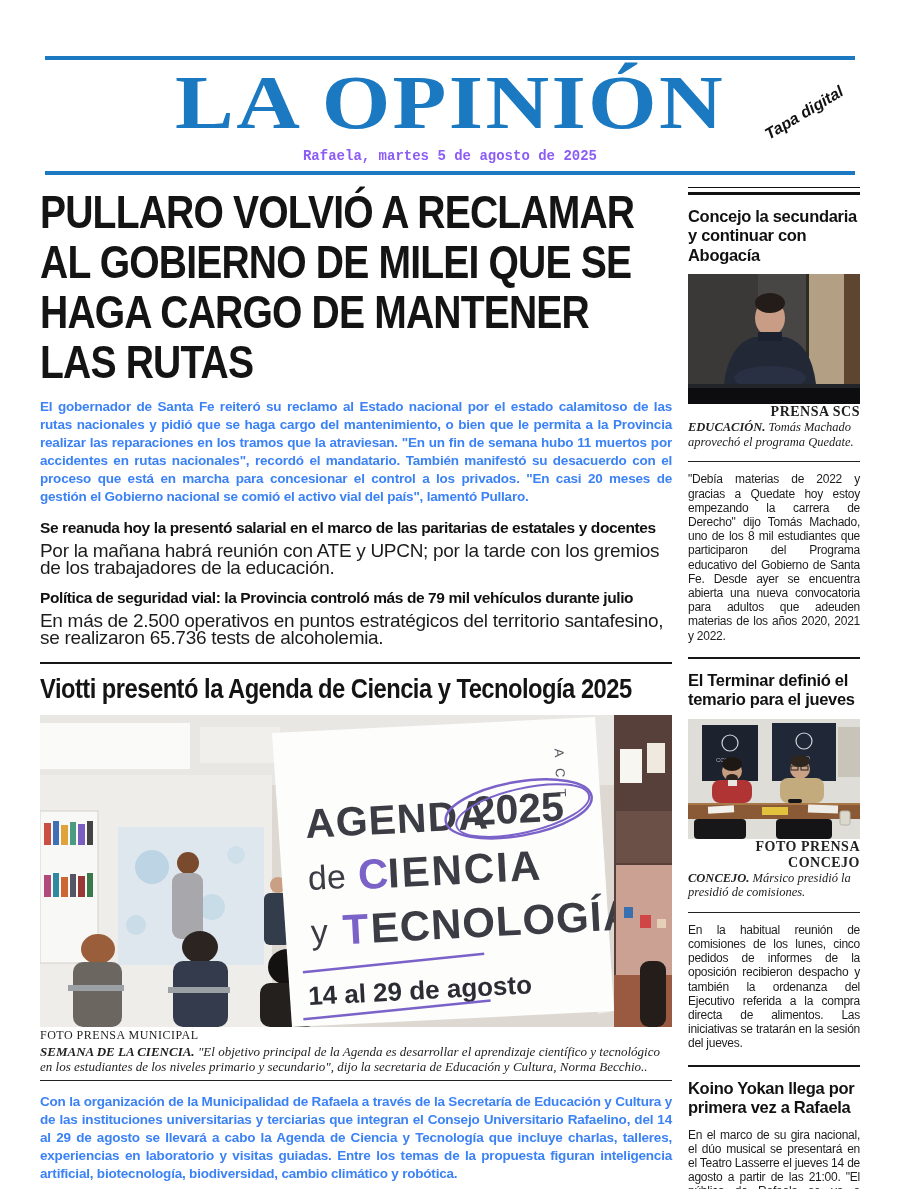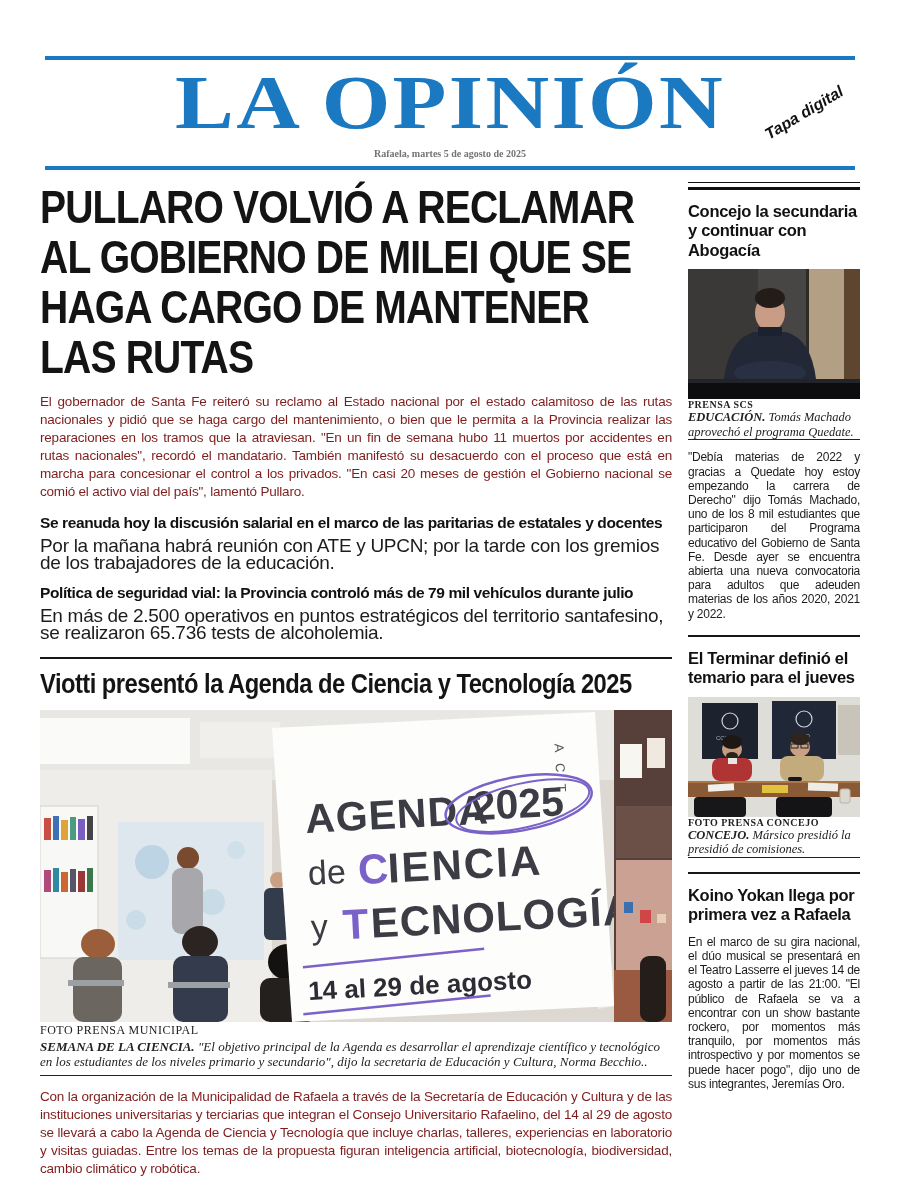--- a/index.html
+++ b/index.html
@@ -19,37 +19,37 @@
     font-size:76px; line-height:1.0; color:#1b79c2;
     letter-spacing:2px; transform:scaleX(1.16); transform-origin:50% 50%;
   }
   .tagline {
     position:absolute; right:52px; top:48px;
     transform:rotate(-31deg);
     font-size:16px; font-weight:bold; font-style:italic; color:#111;
     white-space:nowrap;
   }
   .dateline {
-    text-align:center; font-family:Liberation Serif, serif;
-    font-weight:bold; font-size:10px; color:#737373; margin:8px 0 7px;
+    text-align:center; font-family:Liberation Mono, monospace;
+    font-weight:bold; font-size:14px; color:#8b5cf6; margin:8px 0 7px;
   }
   
   .main { display:flex; padding:12px 40px 0; gap:16px; }
   .colL { width:632px; flex:none; }
   .colR { flex:1; min-width:0; }
   
   .lead-head {
     font-size:46px; line-height:1.09; font-weight:bold; color:#141414;
     letter-spacing:-1px;
     transform:scaleX(0.85); transform-origin:0 0; width:117.6%;
     margin-bottom:10px;
   }
   .body-txt {
     font-size:13.5px; line-height:18px; letter-spacing:-0.2px;
-    text-align:justify; color:#7f1d1d;
+    text-align:justify; color:#3b82f6;font-weight:bold;
   }
   .subhead {
     font-size:15.5px; font-weight:bold; letter-spacing:-0.4px;
     margin:13px 0 5px; color:#111; white-space:nowrap;
   }
   .subbody { font-size:19px; letter-spacing:-0.3px; line-height:17px; color:#1c1c1c; }
   .rule-black { border:none; border-top:2px solid #161616; margin:16px 0 10px; }
   .sec-head {
     font-size:27px; font-weight:bold; letter-spacing:-0.6px; color:#141414;
     transform:scaleX(0.88); transform-origin:0 0; width:113.6%;
@@ -79,26 +79,26 @@
   }
   
   .dbl-rule-top { height:8px; border-top:1.5px solid #111; border-bottom:3.5px solid #111; }
   .side-head {
     font-size:16.5px; font-weight:bold; line-height:1.18;
     letter-spacing:-0.3px; color:#111; margin:12px 0 9px;
   }
   .side-photo { width:100%; display:block; }
   .side-credit {
     font-family:"Liberation Serif", serif; font-weight:bold;
-    font-size:10px; letter-spacing:0.5px; color:#222;
+    font-size:14px; letter-spacing:0.5px; text-align:right; color:#222;
   }
   .side-caption {
     font-family:"Liberation Serif", serif; font-style:italic;
     font-size:12.5px; line-height:14.5px; color:#222;
-    border-bottom:1.5px solid #222; padding-bottom:0;
+    border-bottom:1.5px solid #222; padding-bottom:12px;
   }
   .side-caption .cap-lead { font-weight:bold; }
   .side-body {
     font-size:12px; line-height:14.2px; letter-spacing:-0.25px;
     text-align:justify; color:#1c1c1c; margin-top:10px;
   }
   .side-rule { border:none; border-top:2px solid #161616; margin:14px 0 2px; }
 </style>
 </head>
 <body>
@@ -113,21 +113,21 @@
     <div class="rule-blue"></div>
   </div>
 
   <div class="main">
 
     <div class="colL">
 
       <h1 class="lead-head">PULLARO VOLVIÓ A RECLAMAR AL GOBIERNO DE MILEI QUE SE HAGA CARGO DE MANTENER LAS RUTAS</h1>
       <p class="body-txt">El gobernador de Santa Fe reiteró su reclamo al Estado nacional por el estado calamitoso de las rutas nacionales y pidió que se haga cargo del mantenimiento, o bien que le permita a la Provincia realizar las reparaciones en los tramos que la atraviesan. "En un fin de semana hubo 11 muertos por accidentes en rutas nacionales", recordó el mandatario. También manifestó su desacuerdo con el proceso que está en marcha para concesionar el control a los privados. "En casi 20 meses de gestión el Gobierno nacional se comió el activo vial del país", lamentó Pullaro.</p>
 
-      <h3 class="subhead">Se reanuda hoy la discusión salarial en el marco de las paritarias de estatales y docentes</h3>
+      <h3 class="subhead">Se reanuda hoy la presentó salarial en el marco de las paritarias de estatales y docentes</h3>
       <p class="subbody">Por la mañana habrá reunión con ATE y UPCN; por la tarde con los gremios de los trabajadores de la educación.</p>
 
       <h3 class="subhead">Política de seguridad vial: la Provincia controló más de 79 mil vehículos durante julio</h3>
       <p class="subbody">En más de 2.500 operativos en puntos estratégicos del territorio santafesino, se realizaron 65.736 tests de alcoholemia.</p>
 
       <hr class="rule-black">
 
       <h2 class="sec-head">Viotti presentó la Agenda de Ciencia y Tecnología 2025</h2>
 
       <svg class="photo-main" viewBox="0 0 632 312" preserveAspectRatio="none">
@@ -263,20 +263,21 @@
         <rect x="20" y="87" width="26" height="7" fill="#f2f0ea" transform="rotate(-3 33 90)"></rect>
         <rect x="120" y="86" width="30" height="8" fill="#eeece6" transform="rotate(2 135 90)"></rect>
         <rect x="74" y="88" width="26" height="8" fill="#e2c23c"></rect>
         <rect x="100" y="80" width="14" height="4" rx="2" fill="#15151a"></rect>
         <rect x="6" y="100" width="52" height="20" rx="4" fill="#17171a"></rect>
         <rect x="88" y="100" width="56" height="20" rx="4" fill="#141417"></rect>
         <rect x="152" y="92" width="10" height="14" rx="2" fill="#dbd8ce" stroke="#b8b4a8" stroke-width="1"></rect>
       </svg>
       <div class="side-credit">FOTO PRENSA CONCEJO</div>
       <div class="side-caption"><span class="cap-lead">CONCEJO.</span><span> Mársico presidió la presidió de comisiones.</span></div>
+      <p class="side-body">En la habitual reunión de comisiones de los lunes, cinco pedidos de informes de la oposición recibieron despacho y también la ordenanza del Ejecutivo referida a la compra directa de alimentos. Las iniciativas se tratarán en la sesión del jueves.</p>
 
       <hr class="side-rule">
 
       <h3 class="side-head">Koino Yokan llega por primera vez a Rafaela</h3>
       <p class="side-body">En el marco de su gira nacional, el dúo musical se presentará en el Teatro Lasserre el jueves 14 de agosto a partir de las 21:00. "El público de Rafaela se va a encontrar con un show bastante rockero, por momentos más tranquilo, por momentos más introspectivo y por momentos se puede hacer pogo", dijo uno de sus integrantes, Jeremías Oro.</p>
 
     </div>
   </div>
 </div>
 

